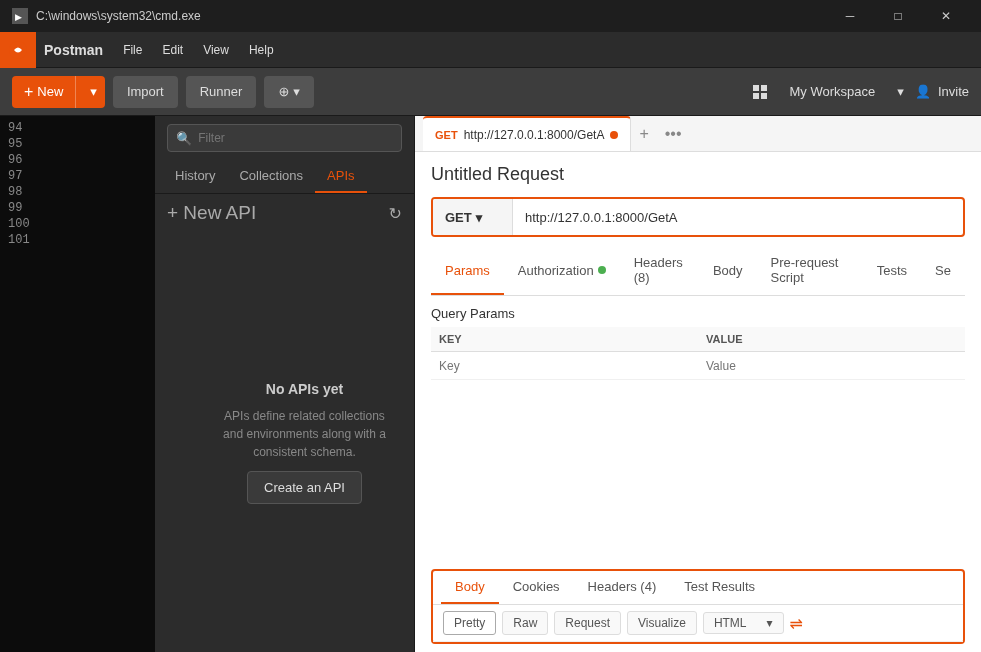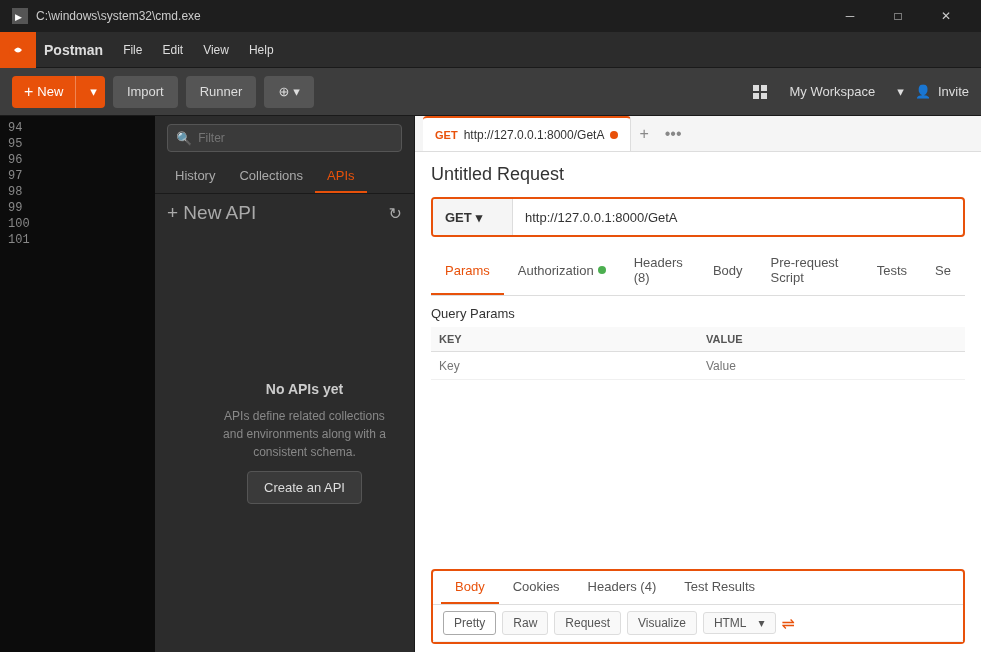--- a/index.html
+++ b/index.html
@@ -85,21 +85,21 @@
     .key-input { border: none; outline: none; width: 100%; font-size: 12px; color: #999; background: transparent; }
 
     
     .response-panel { border: 2px solid #e8510a; border-radius: 4px; margin: 8px 0; background: #fff; }
     .response-tabs { display: flex; align-items: center; border-bottom: 1px solid #ddd; padding: 0 8px; }
     .resp-tab { padding: 8px 14px; font-size: 13px; color: #555; cursor: pointer; border-bottom: 2px solid transparent; }
     .resp-tab.active { color: #e8510a; border-bottom-color: #e8510a; }
     .format-bar { display: flex; align-items: center; gap: 6px; padding: 6px 10px; border-bottom: 1px solid #f0f0f0; }
     .format-btn { padding: 4px 10px; font-size: 12px; border: 1px solid #ddd; border-radius: 3px; cursor: pointer; color: #555; background: #f9f9f9; }
     .format-btn.active { background: #fff; border-color: #aaa; }
-    .format-select { display: flex; align-items: center; gap: 12px; padding: 3px 10px; border: 1px solid #ddd; border-radius: 3px; font-size: 12px; color: #555; background: #f9f9f9; cursor: pointer; }
+    .format-select { display: flex; align-items: center; gap: 20px; padding: 3px 10px; border: 1px solid #ddd; border-radius: 3px; font-size: 12px; color: #555; background: #f9f9f9; cursor: pointer; }
     .format-icon { color: #e8510a; font-size: 16px; cursor: pointer; }
     .response-body { padding: 10px 16px; font-size: 13px; color: #333; }
     .line-num { color: #aaa; margin-right: 16px; font-size: 12px; }
     .response-text { font-size: 13px; color: #333; }
 
     
     .cmd-panel { width: 155px; background: #0c0c0c; color: #ccc; font-family: 'Courier New', monospace; font-size: 12px; padding: 4px 0; }
     .cmd-line { display: flex; gap: 4px; padding: 1px 8px; }
     .line-no { color: #888; min-width: 30px; }
   </style>

